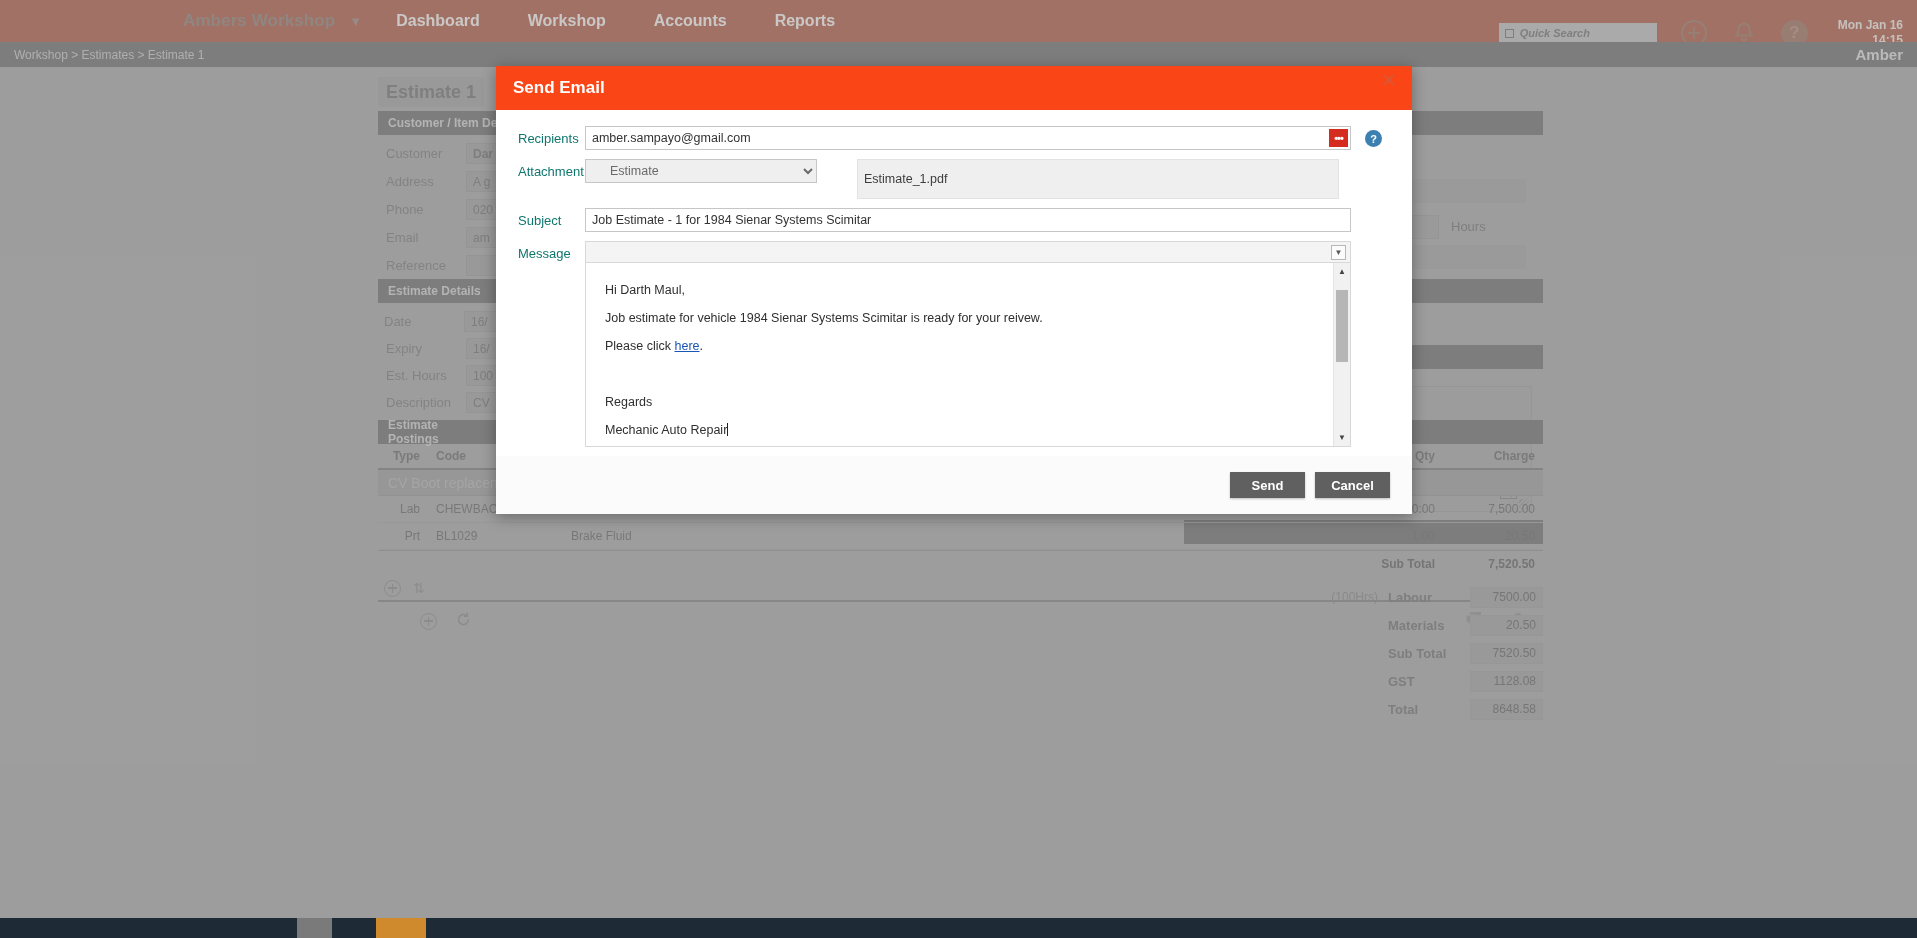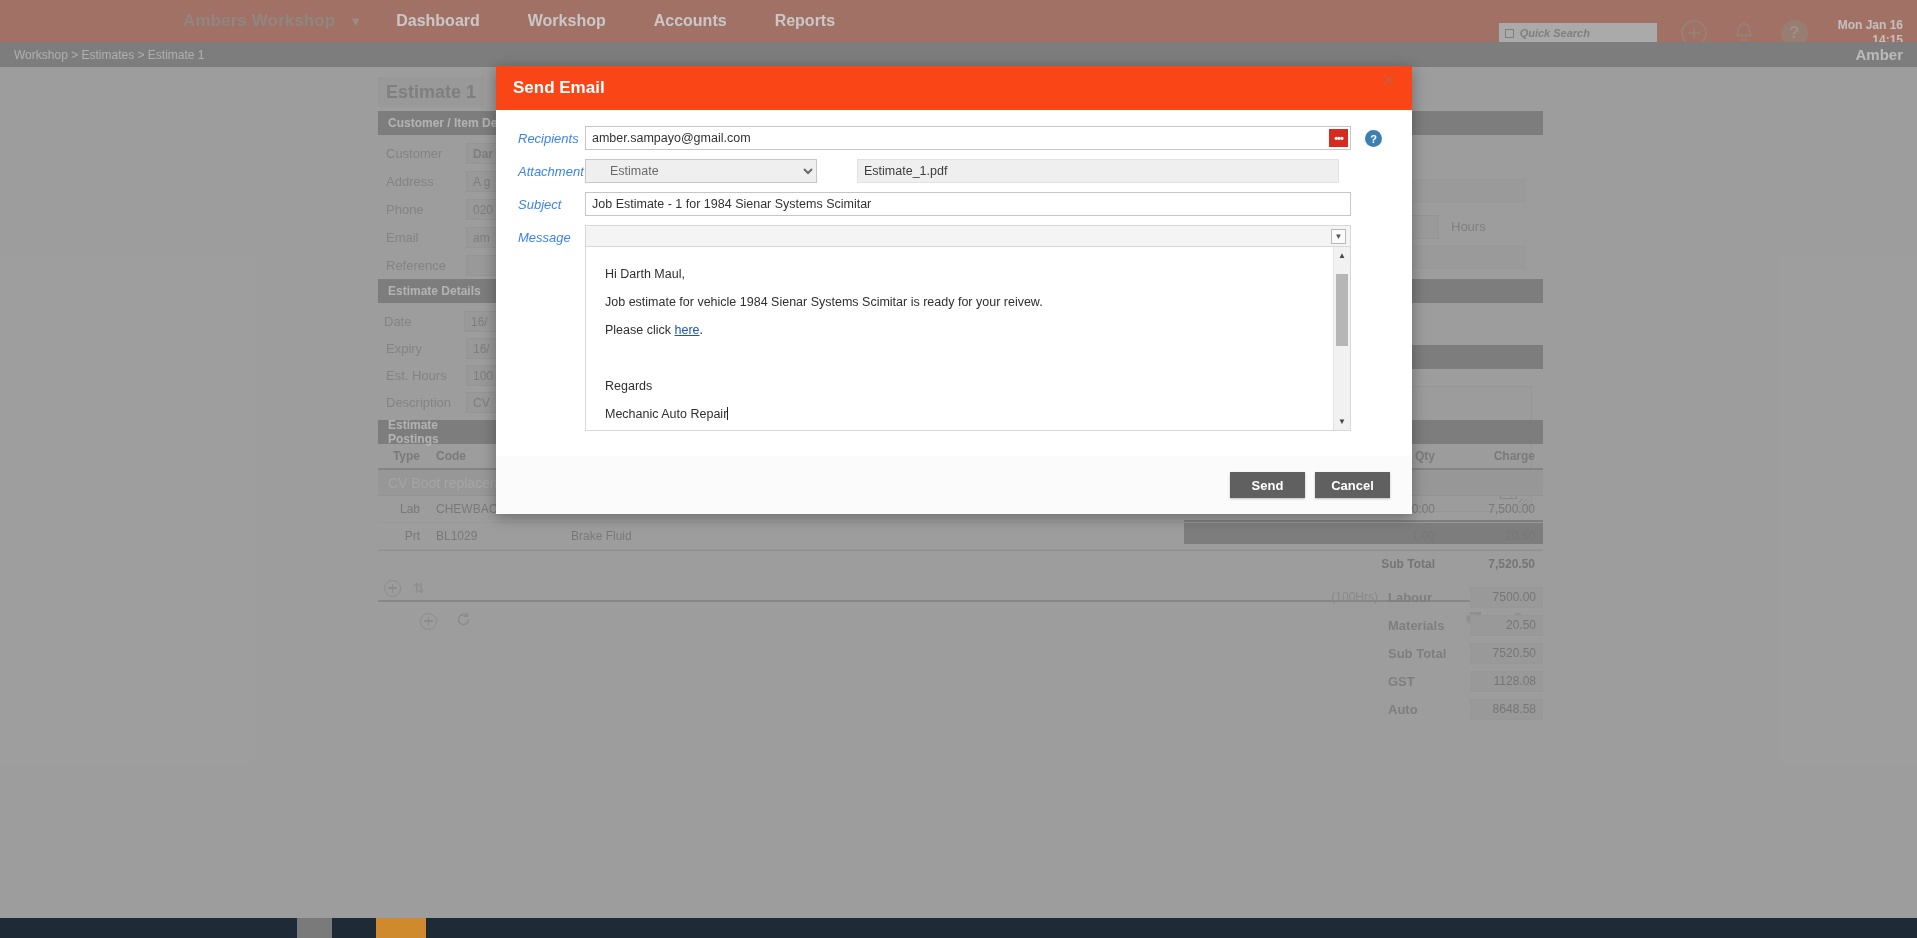--- a/index.html
+++ b/index.html
@@ -224,22 +224,22 @@
     display: flex; align-items: center; padding-left: 17px;
   }
   .m-title { color: #fff; font-size: 17px; font-weight: bold; }
   .m-close {
     position: absolute; right: 16px; top: 6px;
     color: #d35a3c; font-size: 17px; cursor: pointer; line-height: 1;
   }
   .m-body { flex: 1; padding: 16px 22px 0 22px; position: relative; }
   .m-row { display: flex; align-items: flex-start; margin-bottom: 9px; }
   .m-lbl {
-    width: 67px; color: #3b82f6; font-size: 13px;
-    padding-top: 5px; flex: 0 0 auto; font-style: italic;
+    width: 67px; color: #0f766e; font-size: 13px;
+    padding-top: 5px; flex: 0 0 auto;
   }
   .inp {
     height: 24px; border: 1px solid #c6c6c6; background: #fff;
     font-family: "Liberation Sans", sans-serif; font-size: 12.5px; color: #333;
     padding: 0 6px; outline: none;
   }
   .recip-wrap { position: relative; width: 766px; }
   .recip-inp { width: 100%; }
   .recip-btn {
     position: absolute; right: 3px; top: 3px;
@@ -254,21 +254,21 @@
     font-size: 11px; font-weight: bold;
     display: flex; align-items: center; justify-content: center;
     margin-left: 14px; margin-top: 4px; cursor: pointer; flex: 0 0 auto;
   }
   select.sel {
     width: 232px; height: 24px; border: 1px solid #c6c6c6;
     background: #efefef; font-family: "Liberation Sans", sans-serif;
     font-size: 12.5px; color: #6a6a6a; padding: 0 20px;
   }
   .attach-name {
-    width: 482px; height: 24px; background: #efefef;
+    width: 482px; height: 40px; background: #efefef;
     border: 1px solid #e2e2e2; margin-left: 40px;
     display: flex; align-items: center; padding: 0 6px;
     color: #3d3d3d; font-size: 12.5px;
   }
   .subj-inp { width: 766px; }
   .tmpl-bar {
     width: 766px; height: 22px; background: #f4f4f4;
     border: 1px solid #d8d8d8; position: relative;
   }
   .tmpl-caret {
@@ -508,21 +508,21 @@
           <div class="tot-lbl">Sub Total</div>
           <div class="tot-val">7520.50</div>
         </div>
         <div class="tot-row">
           <div class="tot-hrs"></div>
           <div class="tot-lbl">GST</div>
           <div class="tot-val">1128.08</div>
         </div>
         <div class="tot-row">
           <div class="tot-hrs"></div>
-          <div class="tot-lbl">Auto</div>
+          <div class="tot-lbl">Total</div>
           <div class="tot-val">8648.58</div>
         </div>
       </div>
 
     </div>
   </div>
 </div>
 
 <div id="dim"></div>
 

